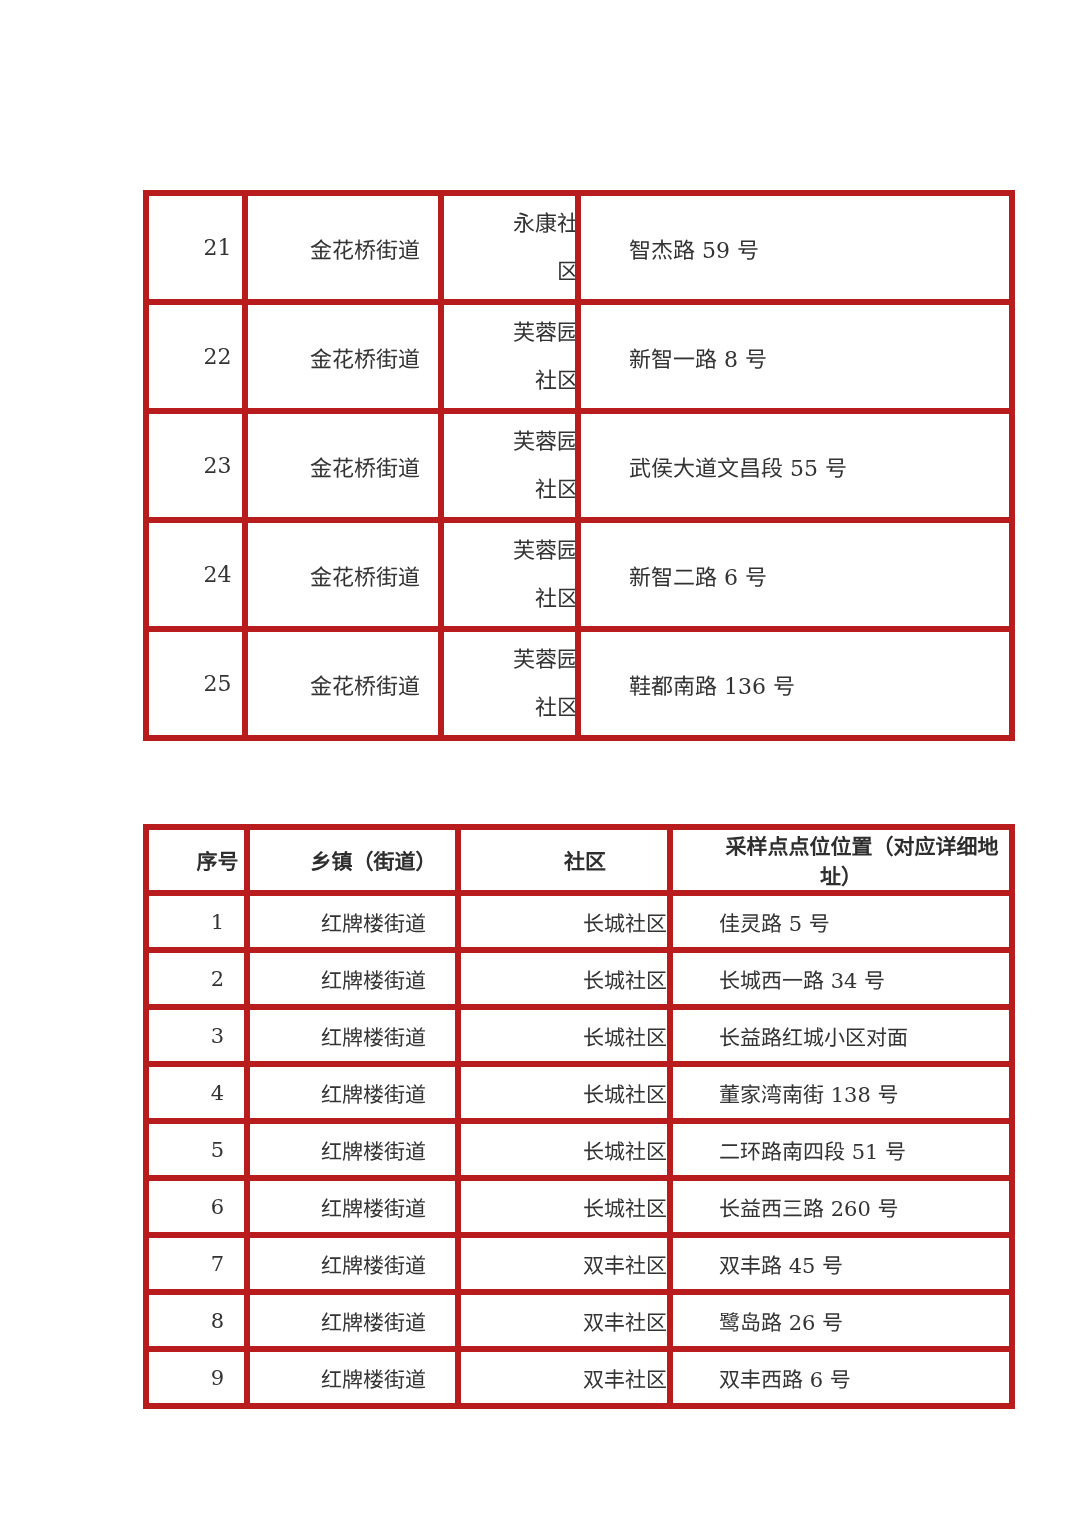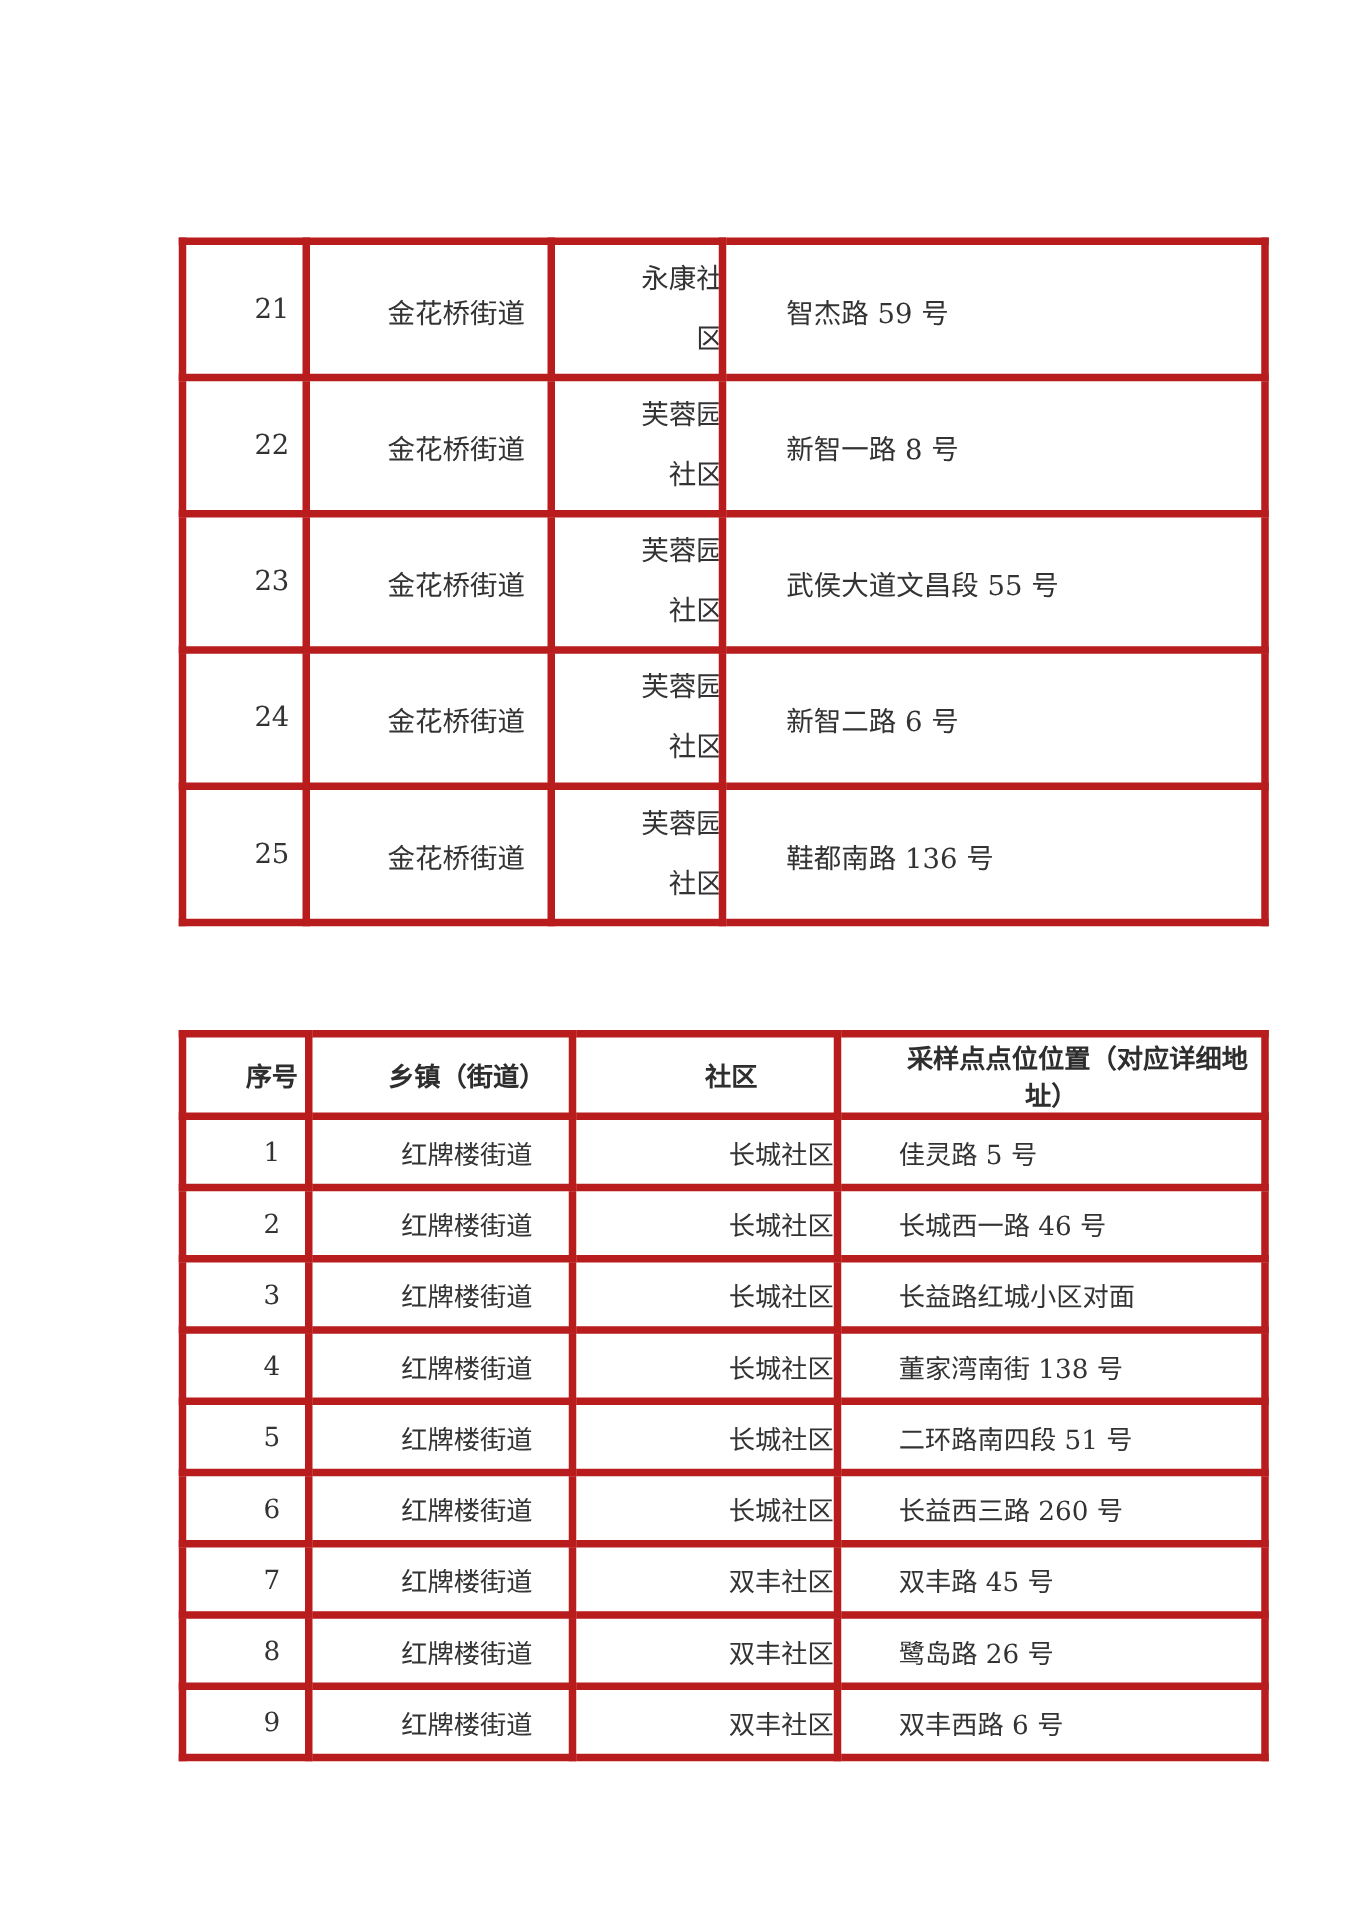--- a/index.html
+++ b/index.html
@@ -190,21 +190,21 @@
           <td>
             <div class="cell-text no-text">2</div>
           </td>
           <td>
             <div class="cell-text street-text">红牌楼街道</div>
           </td>
           <td>
             <div class="cell-text community-text">长城社区</div>
           </td>
           <td>
-            <div class="cell-text address-text">长城西一路 46 号</div>
+            <div class="cell-text address-text">长城西一路 34 号</div>
           </td>
         </tr>
         <tr>
           <td>
             <div class="cell-text no-text">3</div>
           </td>
           <td>
             <div class="cell-text street-text">红牌楼街道</div>
           </td>
           <td>

